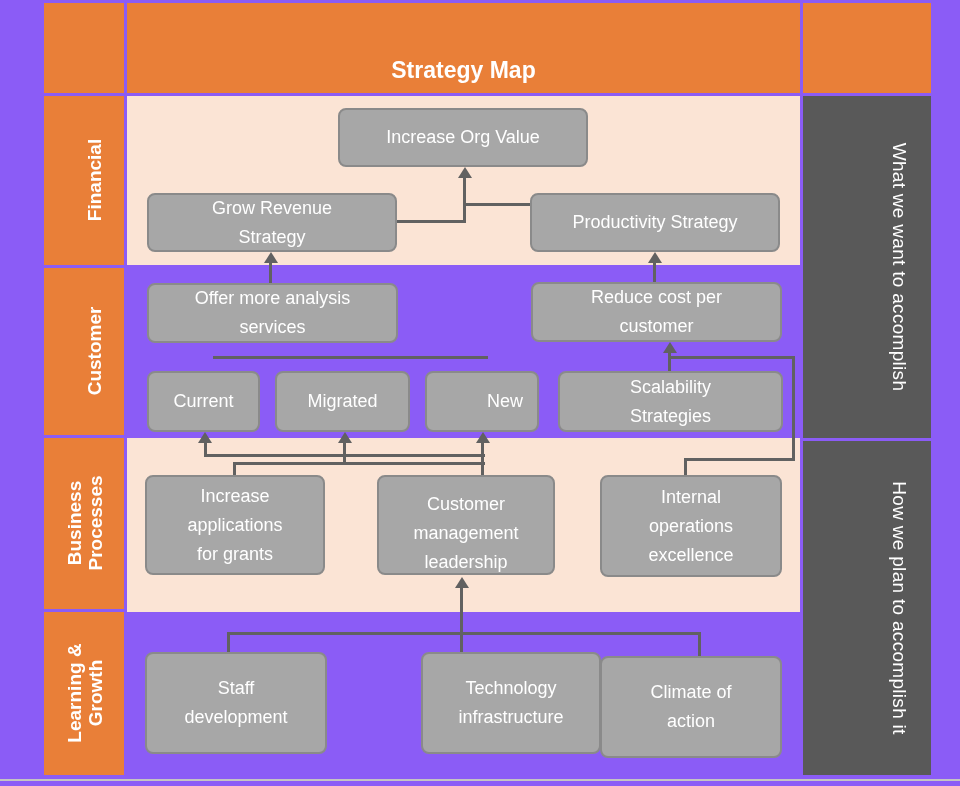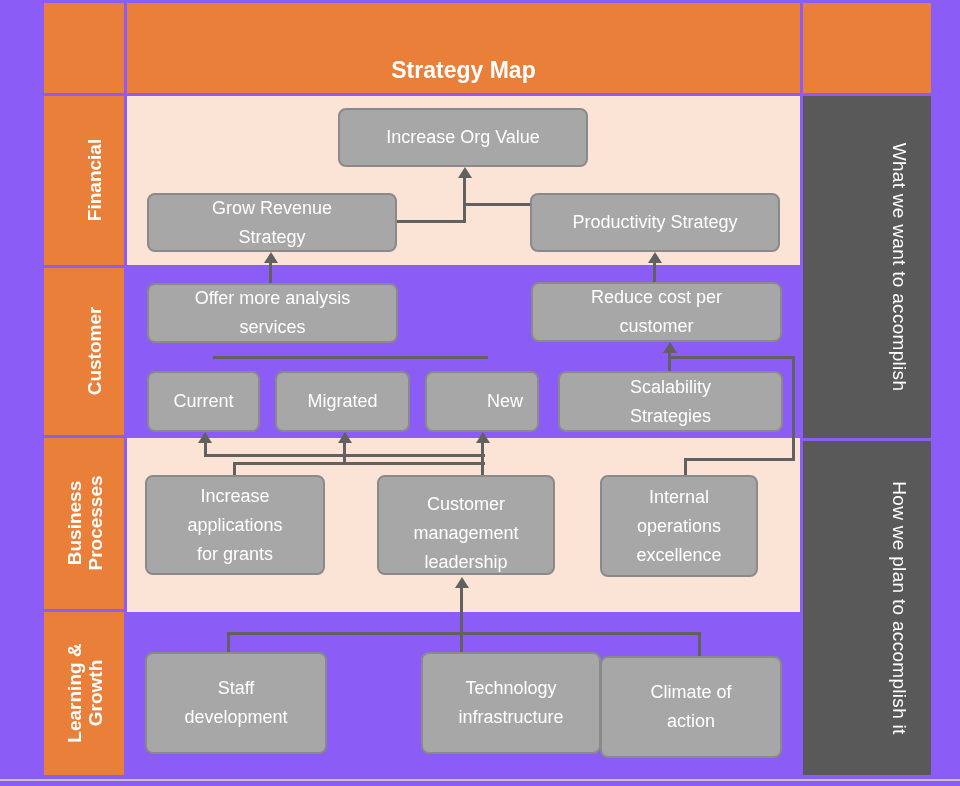--- a/index.html
+++ b/index.html
@@ -139,21 +139,21 @@
   <div class="node" style="left:558px;top:371px;width:225px;height:61px;">
       <span style="max-width:110px;">Scalability Strategies</span>
     </div>
 
   <div class="node" style="left:145px;top:475px;width:180px;height:100px;">
       <span style="max-width:110px;">Increase applications for grants</span>
     </div>
   <div class="node" style="left:377px;top:475px;width:178px;height:100px;">
       <span style="max-width:116px;margin-top:17px;">Customer management leadership</span>
     </div>
-  <div class="node" style="left:600px;top:475px;width:158px;height:102px;">
+  <div class="node" style="left:600px;top:475px;width:182px;height:102px;">
       <span style="max-width:110px;">Internal operations excellence</span>
     </div>
 
   <div class="node" style="left:145px;top:652px;width:182px;height:102px;">
       <span style="max-width:130px;">Staff development</span>
     </div>
   <div class="node" style="left:377px;top:652px;width:180px;height:102px;margin-left:44px;">
       <span style="max-width:130px;">Technology infrastructure</span>
     </div>
   <div class="node" style="left:600px;top:656px;width:182px;height:102px;">

